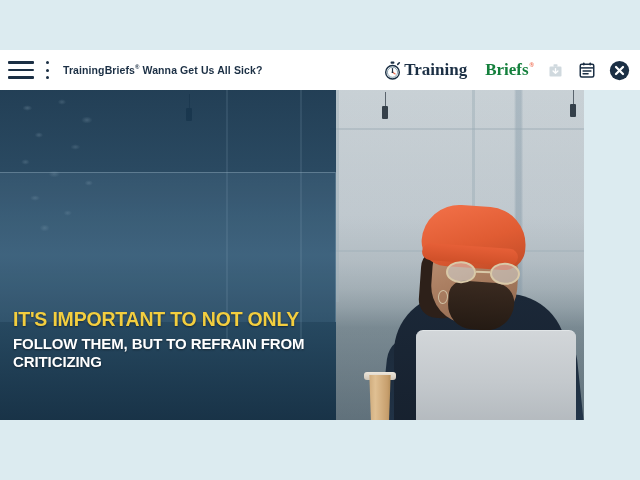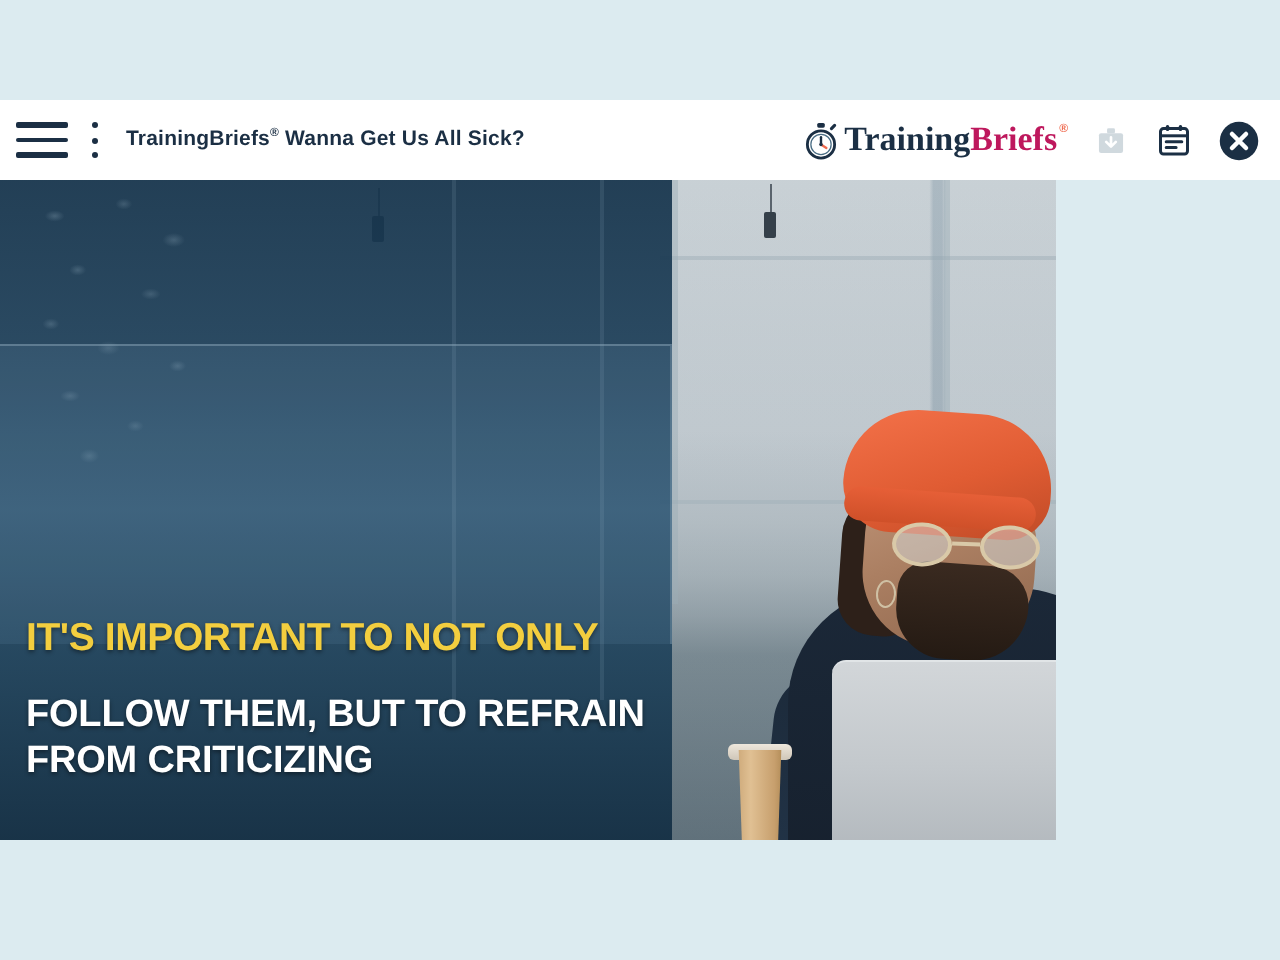--- a/index.html
+++ b/index.html
@@ -72,39 +72,39 @@
   .brand { display:flex; gap:2px; }
   .brand-mark {
     width:19px; height:19px; position:relative; flex:0 0 auto;
   }
   .brand-word {
     font-family:"Liberation Serif", serif;
     font-size:17px; font-weight:bold; line-height:1;
     white-space:nowrap; display:flex; align-items:flex-start;
   }
   .brand-training { color:#1b2f44; }
-  .brand-briefs { color:#be185d; margin-left:0; }
+  .brand-briefs { color:#15803d; margin-left:18px; }
   .brand-reg {
     font-size:6px; color:#ef6a4f; vertical-align:super;
     margin-left:1px; margin-top:1px;
     font-family:"Liberation Sans", sans-serif;
   }
 
   
   .icon-btn {
     width:22px; height:22px;
     display:flex; align-items:center; justify-content:center;
     cursor:pointer; flex:0 0 auto;
   }
   .icon-btn.disabled { opacity:.32; cursor:default; }
 
   
   .stage {
     position:absolute; left:0; top:90px;
-    width:528px; height:330px;
+    width:584px; height:330px;
     overflow:hidden;
     background:#6d28d9;
   }
 
   
   .photo {
     position:absolute; inset:0;
     background:
       
       linear-gradient(to bottom, rgba(30,60,84,.16), rgba(30,60,84,.30)),
@@ -286,22 +286,22 @@
   
   .copy {
     position:absolute; left:13px; top:219px; width:315px;
   }
   .copy-head {
     font-size:19.5px; font-weight:bold; color:#f3ce3f;
     letter-spacing:-.2px; line-height:1.08;
     text-shadow:0 1px 2px rgba(0,0,0,.45);
   }
   .copy-body {
-    margin-top:16px;
-    font-size:19px; font-weight:bold; color:#ffffff;
+    margin-top:5px;
+    font-size:15px; font-weight:bold; color:#ffffff;
     letter-spacing:-.1px; line-height:1.22;
     text-shadow:0 1px 2px rgba(0,0,0,.45);
   }
 
   
   .bottom-band {
     position:absolute; left:0; top:420px;
     width:640px; height:60px;
     background:#dcebf0;
   }

